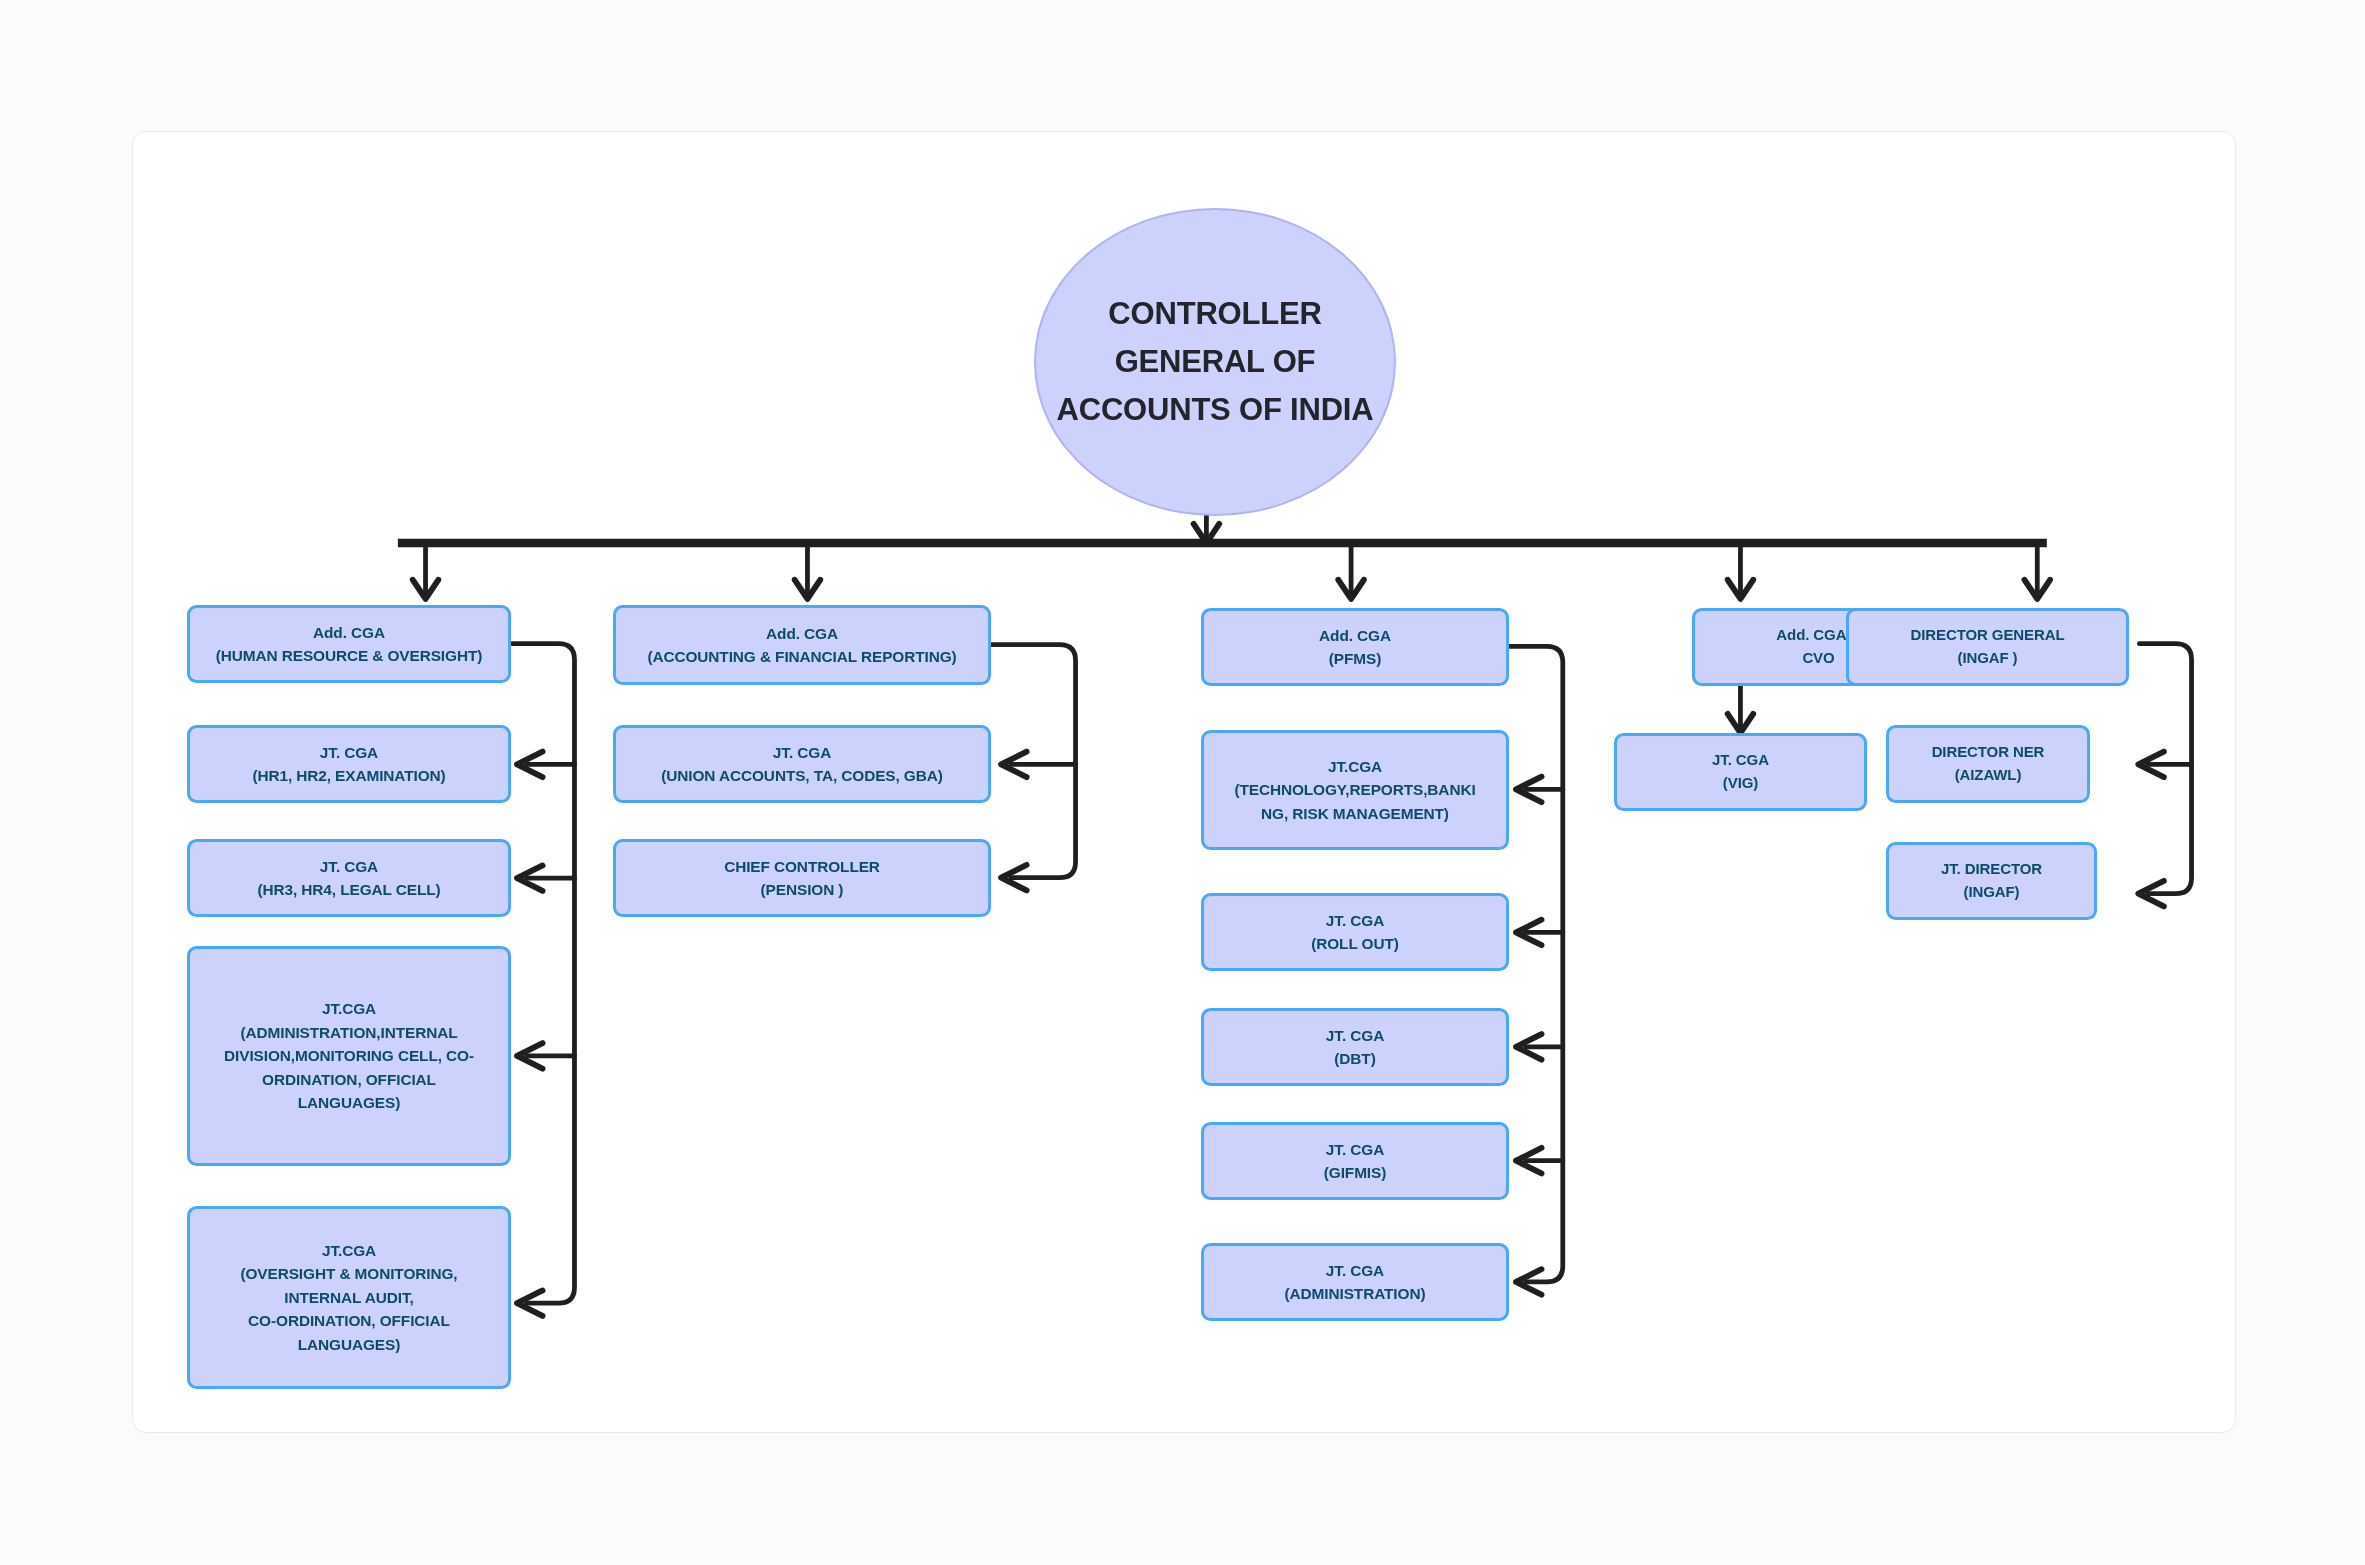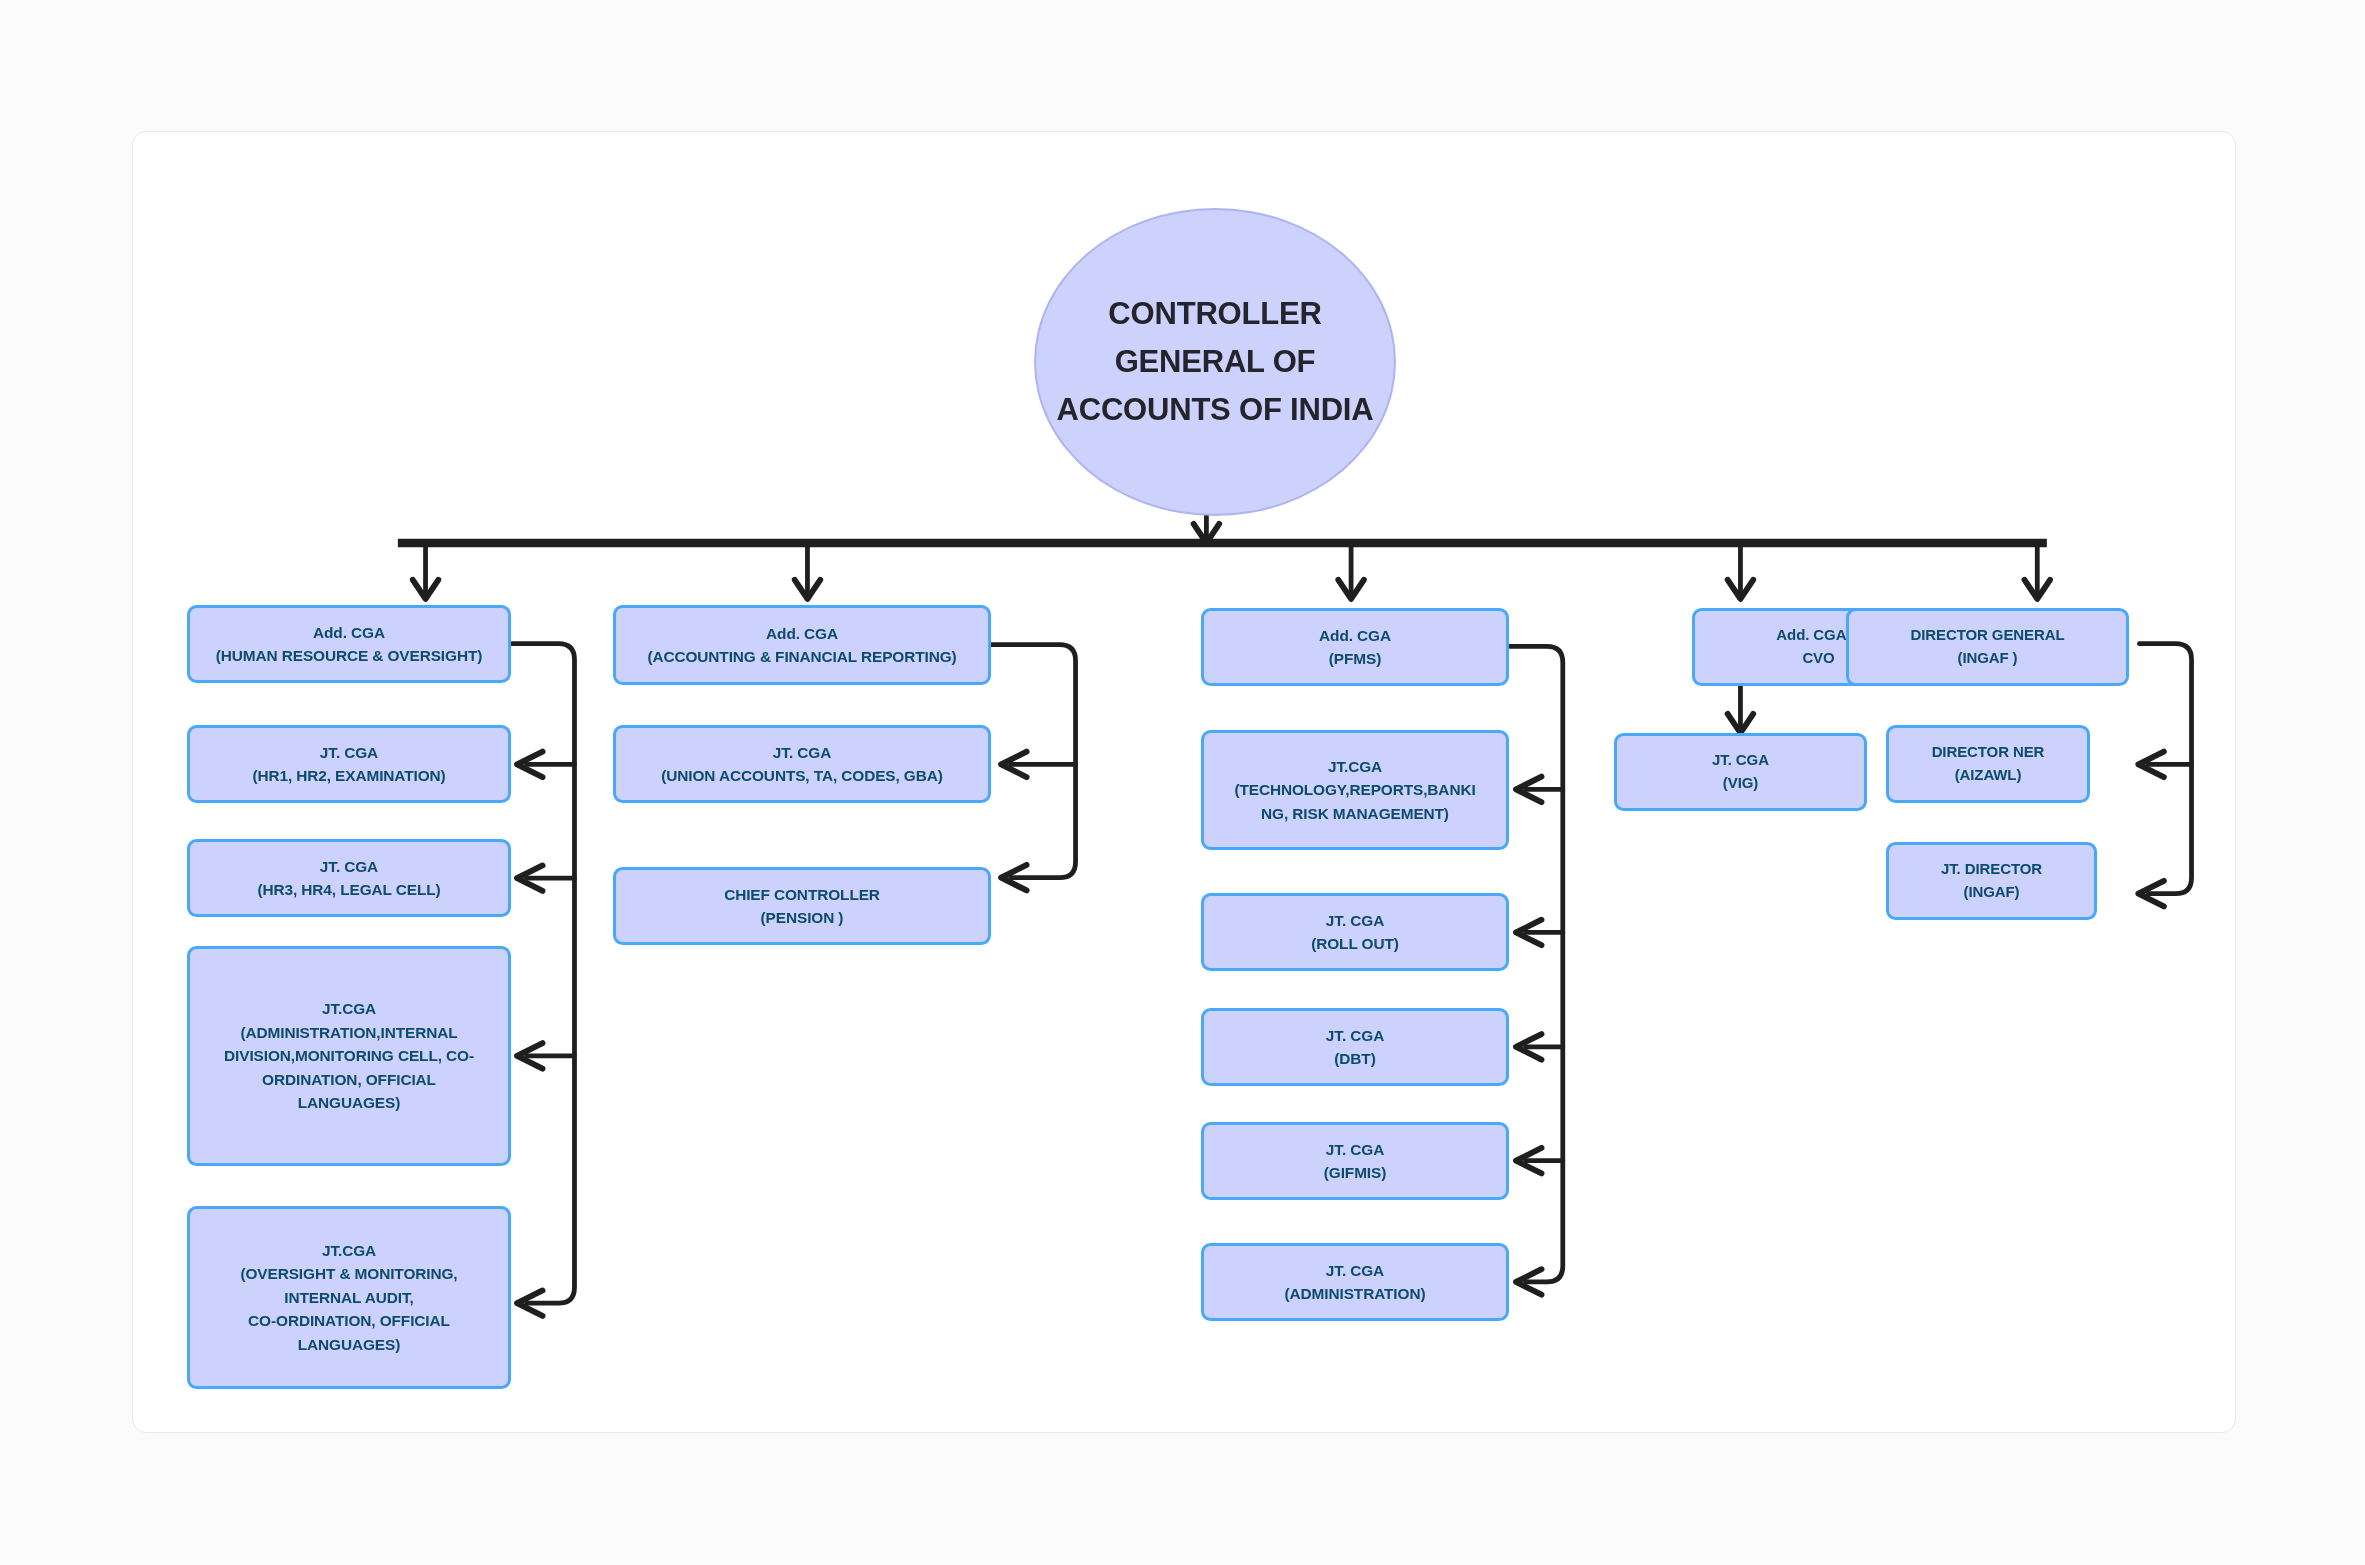--- a/index.html
+++ b/index.html
@@ -203,21 +203,21 @@
   <div class="node" style="left:613px; top:605px; width:378px; height:80px;">
     <div class="node-label">Add. CGA
 (ACCOUNTING &amp; FINANCIAL REPORTING)</div>
   </div>
 
   <div class="node" style="left:613px; top:725px; width:378px; height:78px;">
     <div class="node-label">JT. CGA
 (UNION ACCOUNTS, TA, CODES, GBA)</div>
   </div>
 
-  <div class="node" style="left:613px; top:839px; width:378px; height:78px;margin-top:28px;">
+  <div class="node" style="left:613px; top:839px; width:378px; height:78px;">
     <div class="node-label">CHIEF CONTROLLER
 (PENSION )</div>
   </div>
 
   <div class="node" style="left:1201px; top:608px; width:308px; height:78px;">
     <div class="node-label">Add. CGA
 (PFMS)</div>
   </div>
 
   <div class="node" style="left:1201px; top:730px; width:308px; height:120px;">

